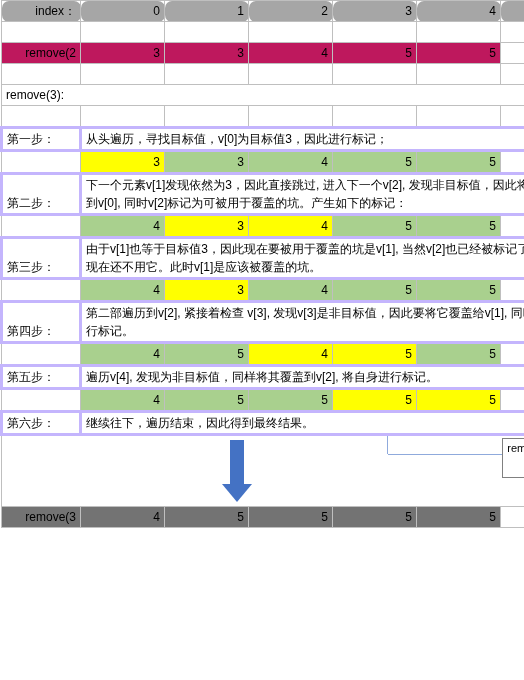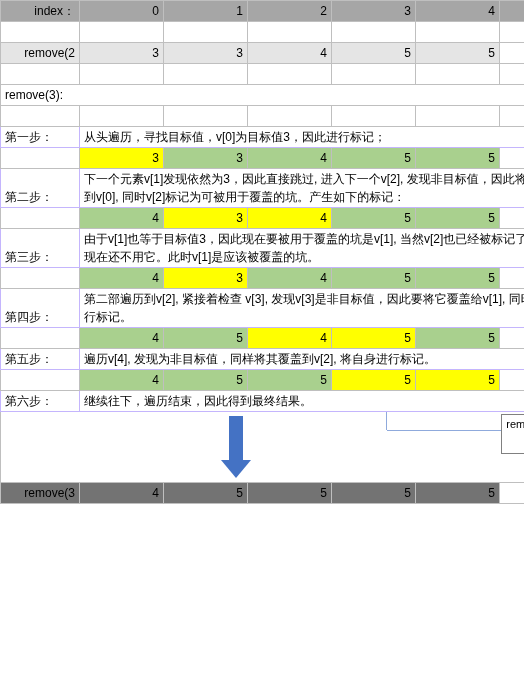--- a/index.html
+++ b/index.html
@@ -18,41 +18,41 @@
   table.grid td {
     border: 1px solid #bfbfbf;
     height: 18px;
     padding: 1px 4px;
     text-align: right;
     font-size: 12px;
     overflow: hidden;
   }
   td.c0 { width: 70px; text-align: left; }
   td.c1,td.c2,td.c3,td.c4,td.c5,td.c6 { width: 75px; }
-  tr.hidx td { background: #a6a6a6; }
-  tr.gr td { background: #e5e5e5; }
+  tr.hidx td { background: #a6a6a6; border-radius: 7px; }
+  tr.gr td { background: #be185d; }
   tr.dgr td { background: #737373; }
   td.yel { background: #ffff00 !important; }
   td.grc { background: #a9d08e !important; }
   tr.wh td { background: #ffffff; }
   tr.txt td { text-align: left; background:#fff; line-height: 1.5; vertical-align: top; }
   tr.txt td.c0 { vertical-align: bottom; }
   .spacer td { border-left:1px solid #bfbfbf; border-right:1px solid #bfbfbf; border-top:1px solid #bfbfbf; border-bottom:1px solid #bfbfbf; height:14px; background:#fff;}
   .arrow-wrap { position: relative; height: 70px; }
   .arrow { position:absolute; left:220px; top:4px; width:30px; height:60px; }
   .arrow .shaft { position:absolute; left:8px; top:0; width:14px; height:46px; background:#4472c4; }
   .arrow .head { position:absolute; left:0; top:44px; width:0;height:0;border-left:15px solid transparent;border-right:15px solid transparent;border-top:18px solid #4472c4; }
   .note-box {
     position:absolute; right:4px; top:2px; width:72px; height:34px;
     border:1px solid #808080; background:#fff; font-size:11px;
     padding:2px 2px; line-height:1.3;
   }
   .note-line { position:absolute; right:76px; top:18px; width:120px; height:0; border-top:1px solid #8faadc; }
   .note-line2 { position:absolute; right:196px; top:-12px; width:0; height:30px; border-left:1px solid #8faadc; }
-  tr.txt td { border:1px solid #c4b5fd; }
+  tr.txt td { border:3px solid #c4b5fd; }
 </style>
 </head>
 <body>
 
 <table class="grid">
 
   <tbody>
       <tr class="hidx">
     <td class="c0">index：</td>
     <td class="c1">0</td>

